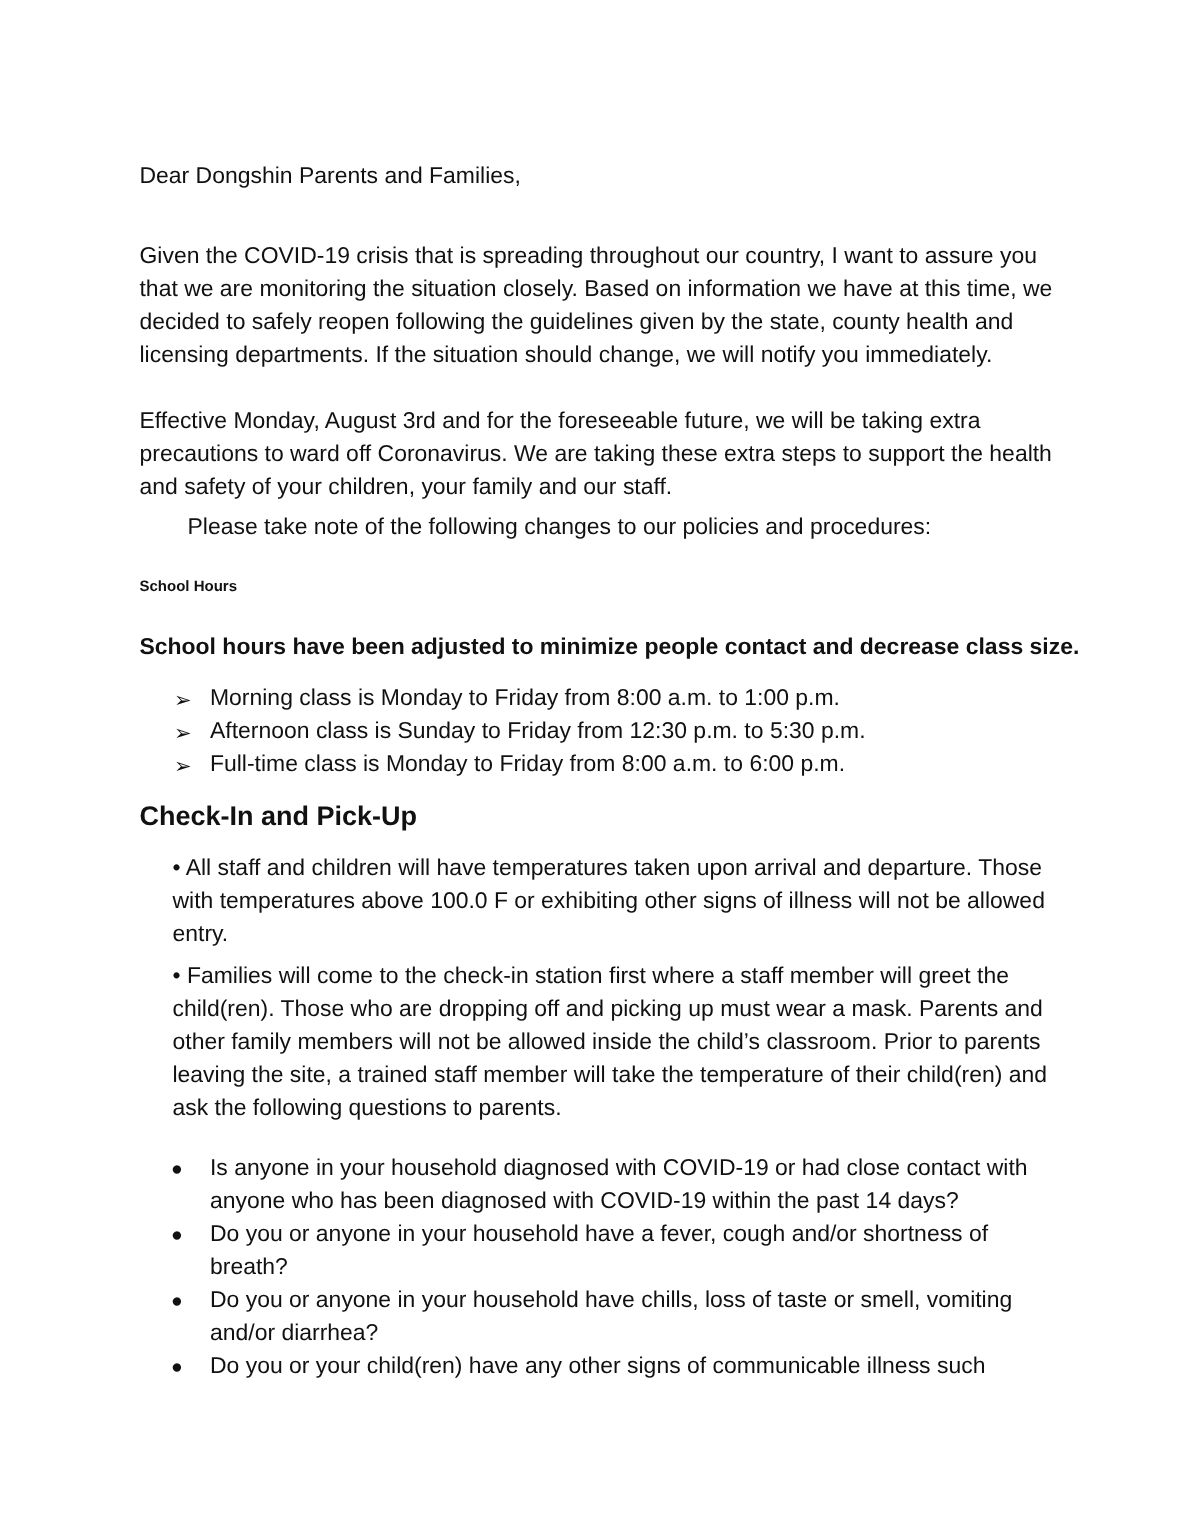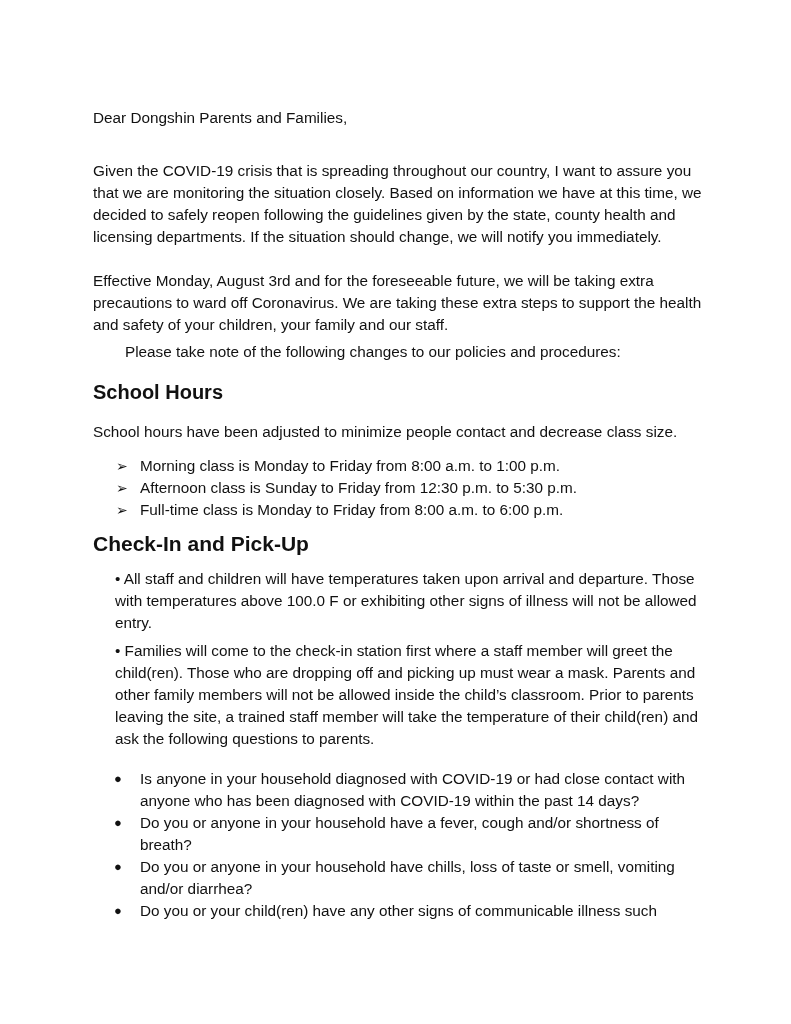--- a/index.html
+++ b/index.html
@@ -27,21 +27,21 @@
       position: absolute;
       left: 93px;
       width: 620px;
       margin: 0;
     }
     .greeting { top: 107px; }
     .intro { top: 160px; }
     .effective { top: 270px; }
     .note { top: 341px; margin-left: 32px; }
     .h-school { top: 381px; font-weight: bold; }
-    .school-desc { top: 421px; width: 640px; }
+    .school-desc { top: 421px; width: 640px; font-weight: bold; }
     .arrow-list {
       position: absolute;
       top: 455px;
       left: 116px;
       margin: 0; padding: 0;
       list-style: none;
       width: 600px;
     }
     .arrow-list li {
       position: relative;
@@ -88,40 +88,40 @@
 <div class="page">
 
   <p class="block greeting">Dear Dongshin Parents and Families,</p>
 
   <p class="block intro">Given the COVID-19 crisis that is spreading throughout our country, I want to assure you that we are monitoring the situation closely. Based on information we have at this time, we decided to safely reopen following the guidelines given by the state, county health and licensing departments.   If the situation should change, we will notify you immediately.</p>
 
   <p class="block effective">Effective Monday, August 3rd and for the foreseeable future, we will be taking extra precautions to ward off Coronavirus. We are taking these extra steps to support the health and safety of your children, your family and our staff.</p>
 
   <p class="block note">Please take note of the following changes to our policies and procedures:</p>
 
-  <h3 class="block h-school" style="font-size:20px;line-height:22px;">School Hours</h3>
+  <h3 class="block h-school" style="font-size:10px;line-height:22px;">School Hours</h3>
 
   <p class="block school-desc">School hours have been adjusted to minimize people contact and decrease class size.</p>
 
   <ul class="arrow-list">
     <li>
       <span class="arrow">➢</span>
       <span>Morning class is Monday to Friday from 8:00 a.m. to 1:00 p.m.</span>
     </li>
     <li>
       <span class="arrow">➢</span>
       <span>Afternoon class is Sunday to Friday from 12:30 p.m. to 5:30 p.m.</span>
     </li>
     <li>
       <span class="arrow">➢</span>
       <span>Full-time class is Monday to Friday from 8:00 a.m. to 6:00 p.m.</span>
     </li>
   </ul>
 
-  <h3 class="block h-check" style="font-size:21px;line-height:22px;">Check-In and Pick-Up</h3>
+  <h3 class="block h-check" style="font-size:18px;line-height:22px;">Check-In and Pick-Up</h3>
 
   <p class="dot-para p1"><span>•</span> <span>All staff and children will have temperatures taken upon arrival and departure. Those with temperatures above 100.0 F or exhibiting other signs of illness will not be allowed entry.</span></p>
 
   <p class="dot-para p2"><span>•</span> <span>Families will come to the check-in station first where a staff member will greet the child(ren). </span><span class="bold">Those who are dropping off and picking up must wear a mask.</span><span> Parents and other family members will not be allowed inside the child’s classroom. Prior to parents leaving the site, a trained staff member will take the temperature of their child(ren) and ask the following questions to parents.</span></p>
 
   <ul class="question-list">
     <li>
       <span class="dot">●</span>
       <span>Is anyone in your household diagnosed with COVID-19 or had close contact with anyone who has been diagnosed with COVID-19 within the past 14 days?</span>
     </li>

